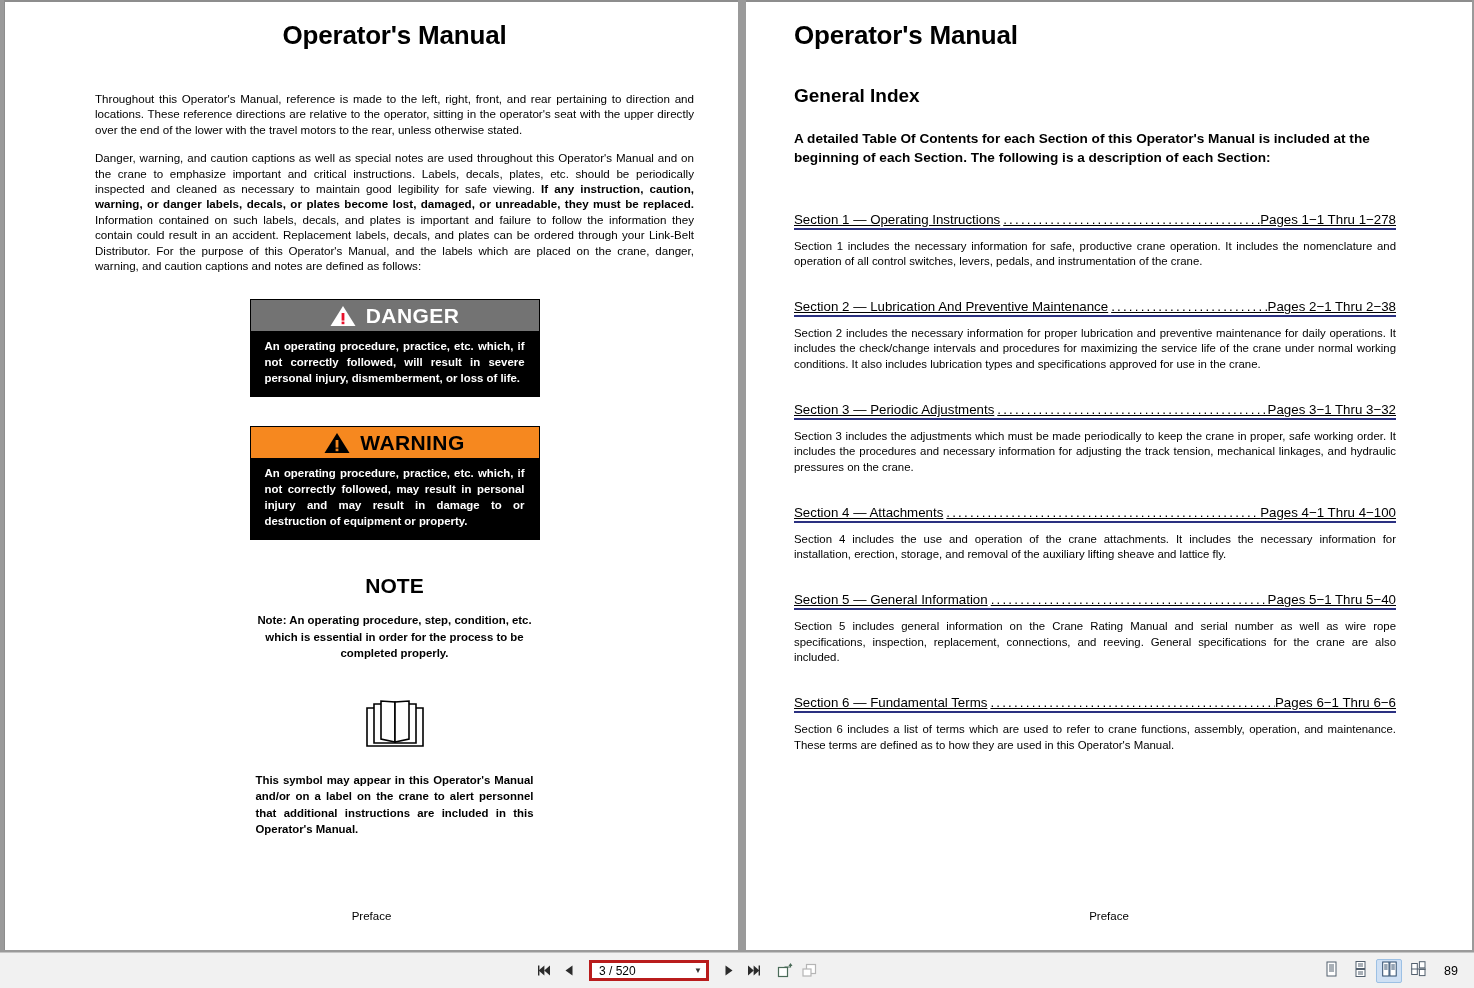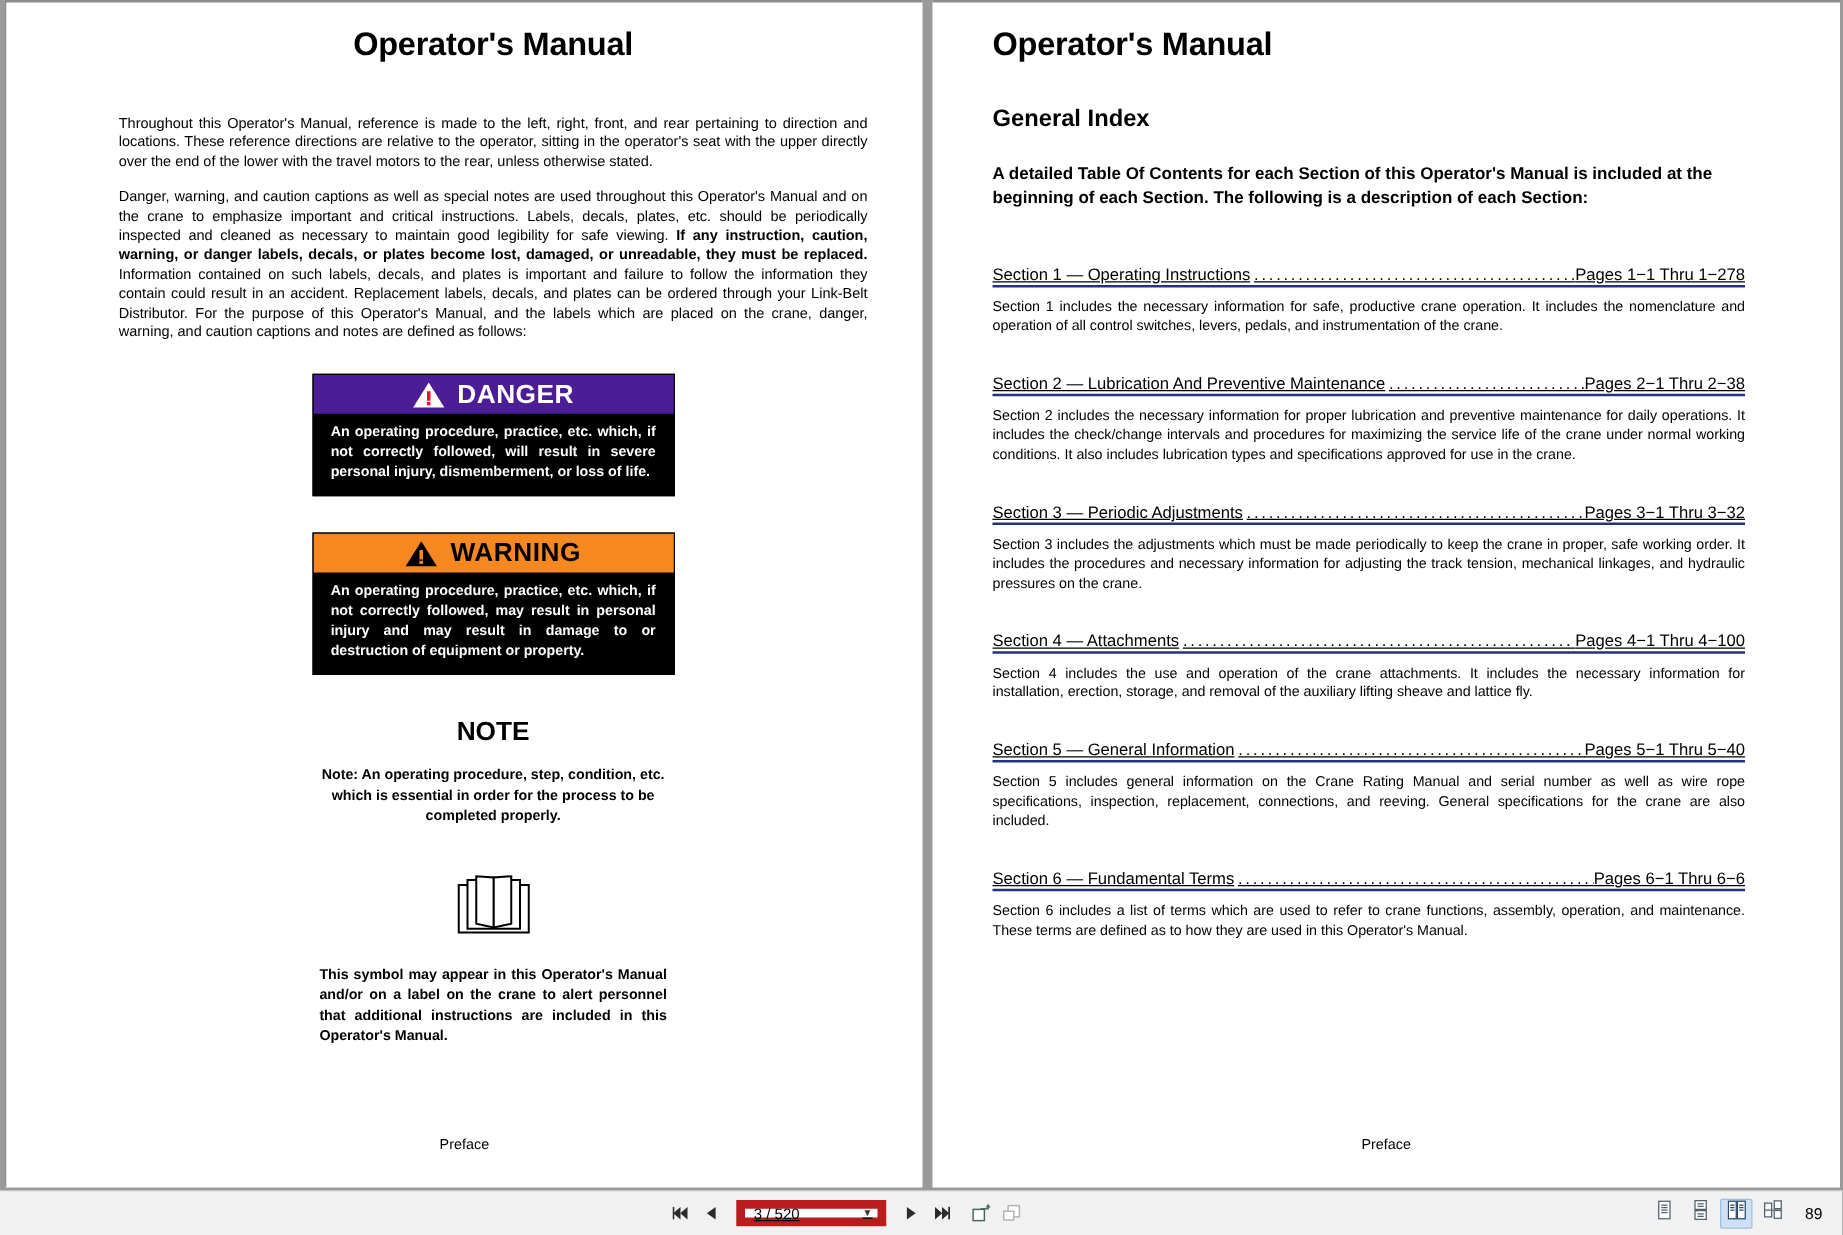--- a/index.html
+++ b/index.html
@@ -81,21 +81,21 @@
   .safety-head {
     height: 31px;
     display: flex;
     align-items: center;
     justify-content: center;
     gap: 10px;
     font-size: 21px;
     font-weight: bold;
     letter-spacing: 0.4px;
   }
-  .head-danger  { background: #4c1d95; color: #ffffff; }
+  .head-danger  { background: #737373; color: #ffffff; }
   .head-warning { background: #f6881f; color: #000000; }
   .head-caution { background: #fff200; color: #000000; }
 
   .tri { display: block; }
 
   .safety-body {
     color: #ffffff;
     font-size: 11.4px;
     font-weight: bold;
     line-height: 1.4;
@@ -204,27 +204,26 @@
     border: none;
     cursor: pointer;
   }
   .tb-btn svg { display: block; }
 
   .page-field {
     display: flex;
     align-items: center;
     width: 120px; height: 21px;
     background: #ffffff;
-    border: 7px solid #b91c1c;
+    border: 3px solid #b91c1c;
     margin: 0 6px;
     padding: 0 4px 0 7px;
     font-size: 12px;
     color: #000;
     justify-content: space-between;
-    text-decoration: underline;
   }
   .page-field .caret { font-size: 8px; color: #333; line-height: 1; }
 
   .tb-right {
     position: absolute;
     right: 0;
     display: flex;
     align-items: center;
     gap: 3px;
     padding-right: 4px;

